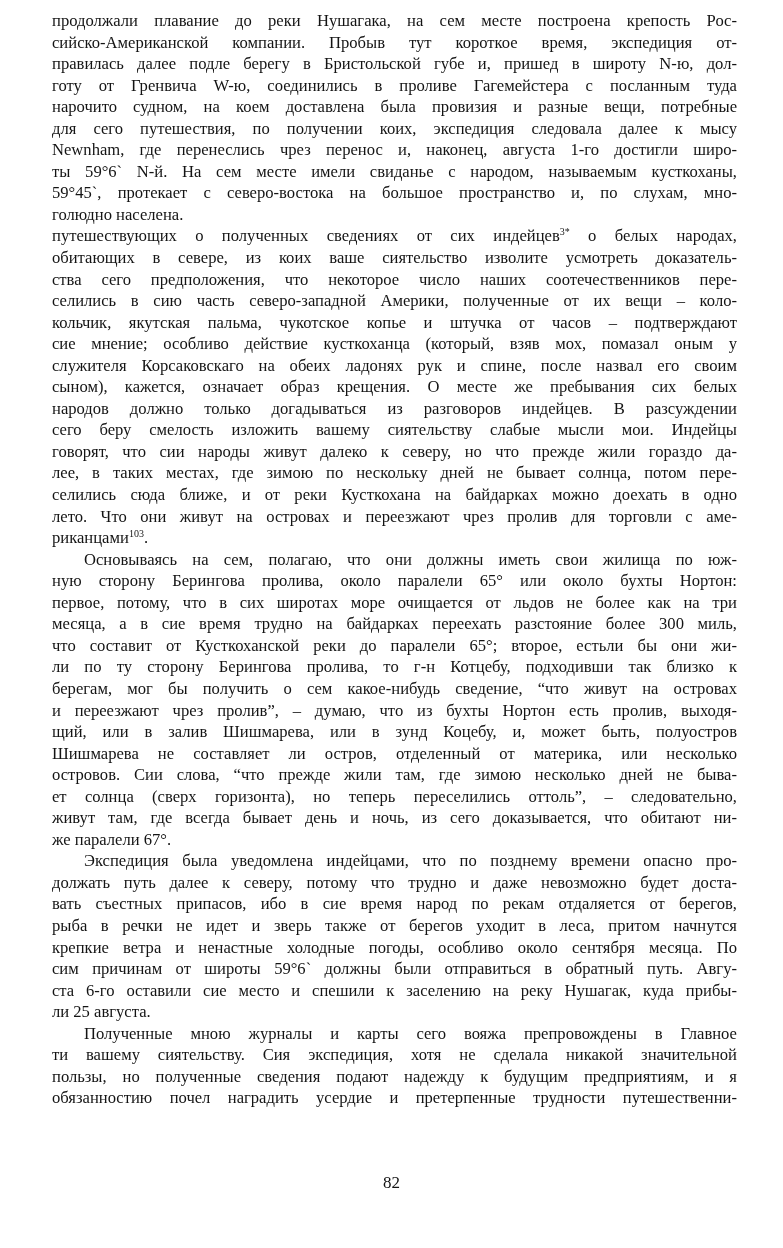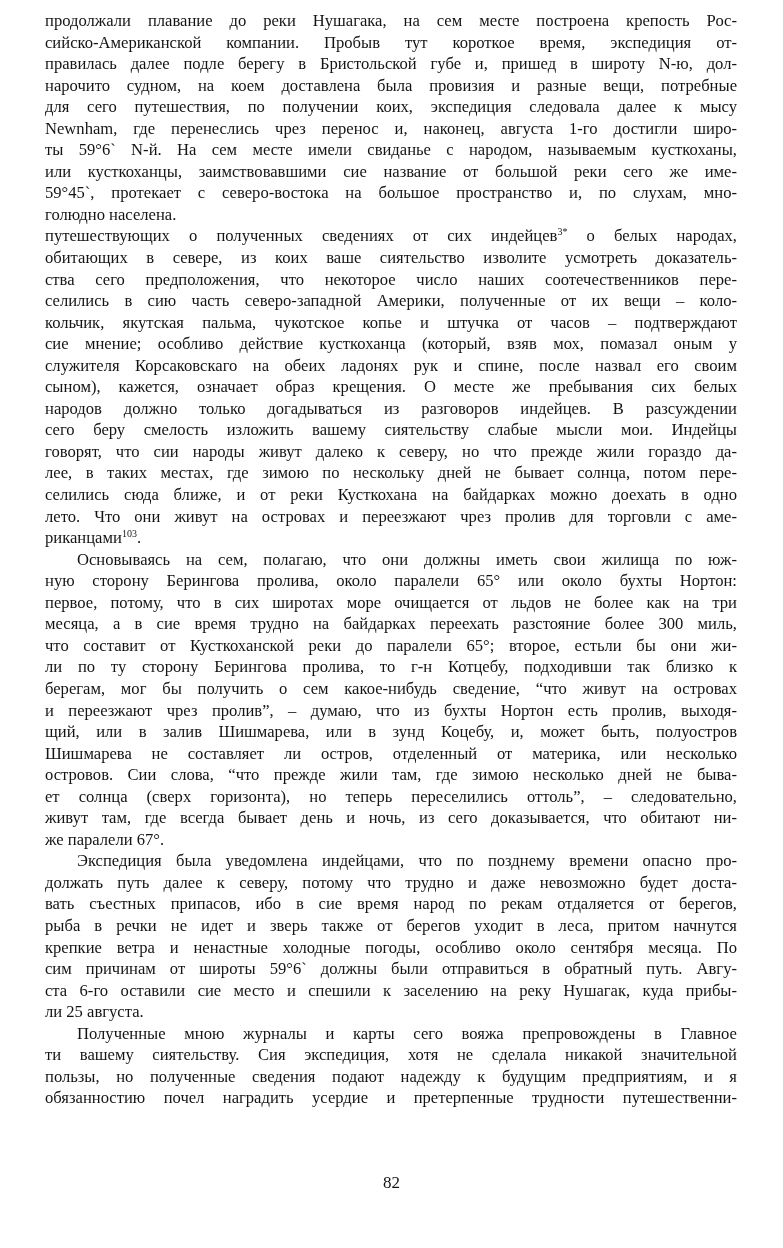--- a/index.html
+++ b/index.html
@@ -13,20 +13,21 @@
     font-size: 16.6px;
     line-height: 21.55px;
     color: #141414;
   }
   .line {
     display: block;
     white-space: nowrap;
     text-align: justify;
     text-align-last: justify;
     height: 21.55px;
+    margin-left: 7px;
   }
   .line.last { text-align-last: left; }
   .line.indent { padding-left: 32px; }
   sup { font-size: 10px; line-height: 0; vertical-align: 6px; }
   .page-number {
     position: absolute;
     left: 0; width: 783px;
     top: 1173px;
     text-align: center;
     font-family: "Liberation Serif", "DejaVu Serif", serif;
@@ -35,25 +36,25 @@
   }
 </style>
 </head>
 <body>
 
 <div class="page" id="page">
     <div>
       <span class="line">продолжали плавание до реки Нушагака, на сем месте построена крепость Рос-</span>
       <span class="line">сийско-Американской компании. Пробыв тут короткое время, экспедиция от-</span>
       <span class="line">правилась далее подле берегу в Бристольской губе и, пришед в широту N-ю, дол-</span>
+      <span class="line">готу от Гренвича W-ю, соединились в проливе Гагемейстера с посланным туда</span>
       <span class="line">нарочито судном, на коем доставлена была провизия и разные вещи, потребные</span>
       <span class="line">для сего путешествия, по получении коих, экспедиция следовала далее к мысу</span>
       <span class="line">Newnham, где перенеслись чрез перенос и, наконец, августа 1-го достигли широ-</span>
       <span class="line">ты 59°6` N-й. На сем месте имели свиданье с народом, называемым кусткоханы,</span>
-      <span class="line">или кусткоханцы, заимствовавшими сие название от большой реки сего же име-</span>
       <span class="line">59°45`, протекает с северо-востока на большое пространство и, по слухам, мно-</span>
       <span class="line last">голюдно населена.</span>
     </div>
     <div>
       <span class="line">путешествующих о полученных сведениях от сих индейцев<sup>3*</sup> о белых народах,</span>
       <span class="line">обитающих в севере, из коих ваше сиятельство изволите усмотреть доказатель-</span>
       <span class="line">ства сего предположения, что некоторое число наших соотечественников пере-</span>
       <span class="line">селились в сию часть северо-западной Америки, полученные от их вещи – коло-</span>
       <span class="line">кольчик, якутская пальма, чукотское копье и штучка от часов – подтверждают</span>
       <span class="line">сие мнение; особливо действие кусткоханца (который, взяв мох, помазал оным у</span>

